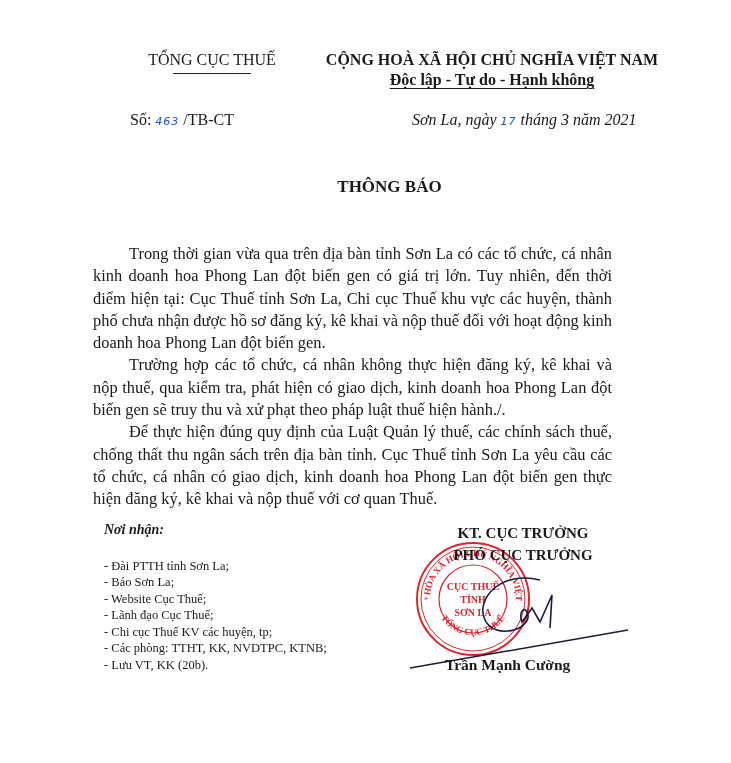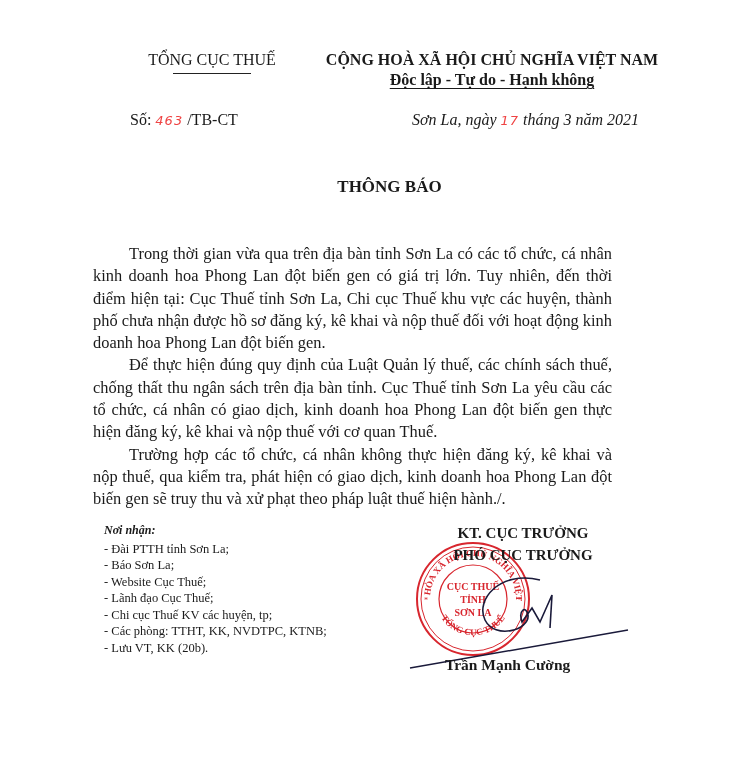--- a/index.html
+++ b/index.html
@@ -7,29 +7,29 @@
     width:731px; height:763px; background:#ffffff; position:relative; overflow:hidden;
     font-family:"Liberation Serif","DejaVu Serif",serif; color:#1a1a1a;
   }
   .abs { position:absolute; }
   .center { text-align:center; }
   .agency { left:92px; top:50px; width:240px; font-size:16px; line-height:20px; }
   .agency .l1 { font-weight:normal; }
   .agency .l2 { font-weight:bold; }
   .agency .rule { width:78px; height:1px; background:#222; margin:3px auto 0; }
   .docno { left:130px; top:111px; font-size:16px; }
-  .hand { font-family:"DejaVu Sans",sans-serif; font-style:italic; color:#ef4444; font-size:13px; letter-spacing:1px; }
+  .hand { font-family:"DejaVu Sans",sans-serif; font-style:italic; color:#1d4ed8; font-size:11px; letter-spacing:1px; }
   .nation { left:312px; top:50px; width:360px; font-size:16px; line-height:20px; font-weight:bold; }
   .motto { text-decoration:underline; text-underline-offset:3px; }
   .dateline { left:364px; top:111px; font-size:16px; font-style:italic;margin-left:48px; }
   .title { left:0; top:176px; width:731px; font-size:17px; font-weight:bold; line-height:22px;padding-left:24px; }
   .body { left:93px; top:243px; width:535px; font-size:16.4px; line-height:22.3px; text-align:justify; }
   .body p { margin:0 16px 0 0; text-indent:36px; }
   .recv { left:104px; top:522px; font-size:12.5px; line-height:16.5px; }
-  .recv .head { font-weight:bold; font-style:italic; font-size:12px; margin-bottom:2px; }
+  .recv .head { font-weight:bold; font-style:italic; font-size:14px; margin-bottom:19px; }
   .sign { left:418px; top:522px; width:210px; font-size:15px; font-weight:bold; line-height:22px; }
   .signer { left:445px; top:656px; font-size:15.5px; font-weight:bold; }
   .stamp { left:414px; top:540px; width:118px; height:118px; }
 </style>
 </head>
 <body>
 
 <div class="abs agency center">
   <div class="l1">TỔNG CỤC THUẾ</div>
   <div class="rule"></div>
@@ -51,22 +51,22 @@
   <span class="hand">17</span>
   <span>tháng 3 năm 2021</span>
 </div>
 
 <div class="abs title center">
   <div>THÔNG BÁO</div>
 </div>
 
 <div class="abs body">
   <p>Trong thời gian vừa qua trên địa bàn tỉnh Sơn La có các tổ chức, cá nhân kinh doanh hoa Phong Lan đột biến gen có giá trị lớn. Tuy nhiên, đến thời điểm hiện tại: Cục Thuế tỉnh Sơn La, Chi cục Thuế khu vực các huyện, thành phố chưa nhận được hồ sơ đăng ký, kê khai và nộp thuế đối với hoạt động kinh doanh hoa Phong Lan đột biến gen.</p>
+  <p>Trường hợp các tổ chức, cá nhân không thực hiện đăng ký, kê khai và nộp thuế, qua kiểm tra, phát hiện có giao dịch, kinh doanh hoa Phong Lan đột biến gen sẽ truy thu và xử phạt theo pháp luật thuế hiện hành./.</p>
   <p>Để thực hiện đúng quy định của Luật Quản lý thuế, các chính sách thuế, chống thất thu ngân sách trên địa bàn tỉnh. Cục Thuế tỉnh Sơn La yêu cầu các tổ chức, cá nhân có giao dịch, kinh doanh hoa Phong Lan đột biến gen thực hiện đăng ký, kê khai và nộp thuế với cơ quan Thuế.</p>
-  <p>Trường hợp các tổ chức, cá nhân không thực hiện đăng ký, kê khai và nộp thuế, qua kiểm tra, phát hiện có giao dịch, kinh doanh hoa Phong Lan đột biến gen sẽ truy thu và xử phạt theo pháp luật thuế hiện hành./.</p>
 </div>
 
 <div class="abs recv">
   <div class="head">Nơi nhận:</div>
   <div>- Đài PTTH tỉnh Sơn La;</div>
   <div>- Báo Sơn La;</div>
   <div>- Website Cục Thuế;</div>
   <div>- Lãnh đạo Cục Thuế;</div>
   <div>- Chi cục Thuế KV các huyện, tp;</div>
   <div>- Các phòng: TTHT, KK, NVDTPC, KTNB;</div>

